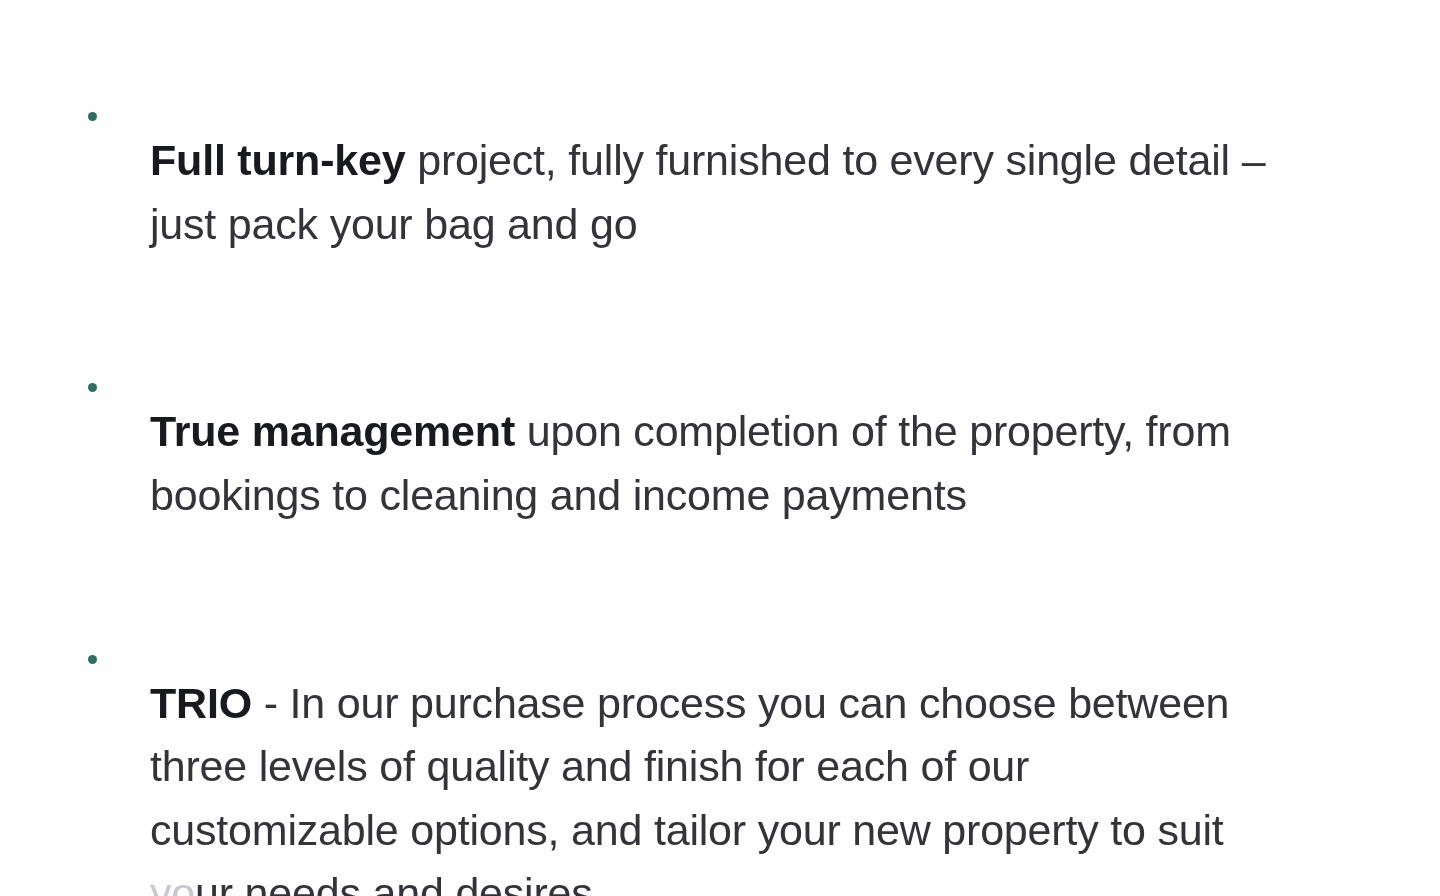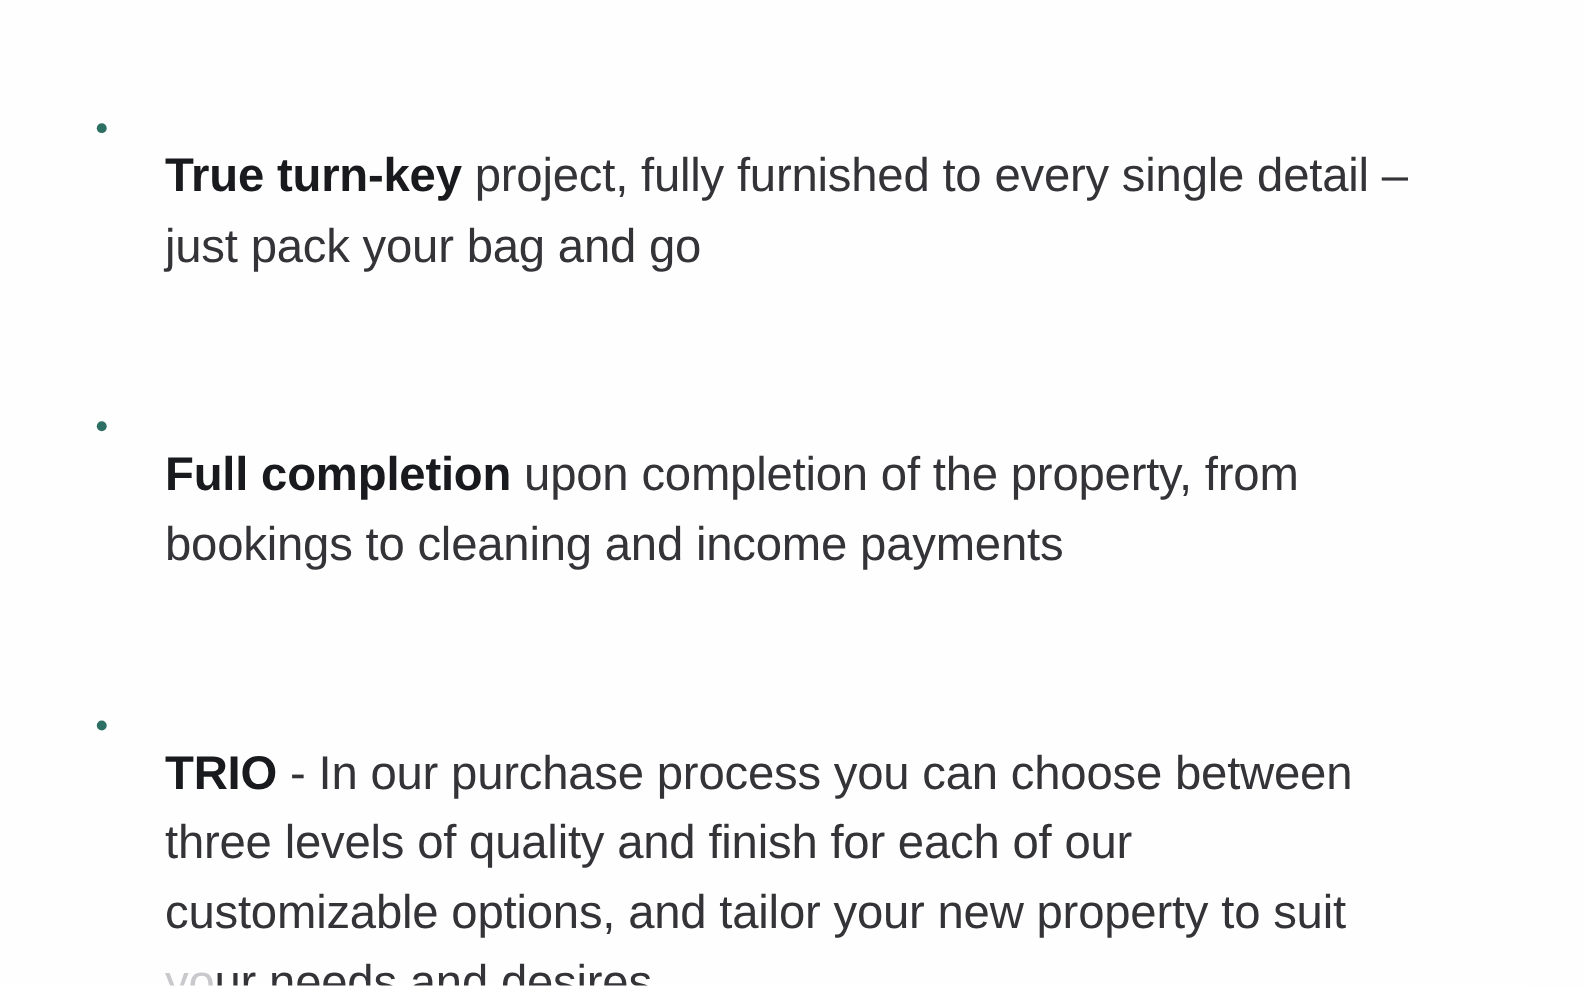--- a/index.html
+++ b/index.html
@@ -83,28 +83,28 @@
 <body>
 
 <div id="slide">
 
   <div class="bullet-list">
 
     <div class="bullet-item">
       <span class="bullet-marker">
         <span class="dot"></span>
       </span>
-      <p class="bullet-text"><span class="lead">True turn-key</span><span> project, fully furnished to every single detail – just pack your bag and go</span></p>
+      <p class="bullet-text"><span class="lead">Full turn-key</span><span> project, fully furnished to every single detail – just pack your bag and go</span></p>
     </div>
 
     <div class="bullet-item">
       <span class="bullet-marker">
         <span class="dot"></span>
       </span>
-      <p class="bullet-text"><span class="lead">Full completion</span><span> upon completion of the property, from bookings to cleaning and income payments</span></p>
+      <p class="bullet-text"><span class="lead">True management</span><span> upon completion of the property, from bookings to cleaning and income payments</span></p>
     </div>
 
     <div class="bullet-item">
       <span class="bullet-marker">
         <span class="dot"></span>
       </span>
       <p class="bullet-text"><span class="lead">TRIO</span><span> - In our purchase process you can choose between three levels of quality and finish for each of our customizable options, and tailor your new property to suit </span><span class="smudge">yo</span><span>ur needs and desires.</span></p>
     </div>
 
   </div>

